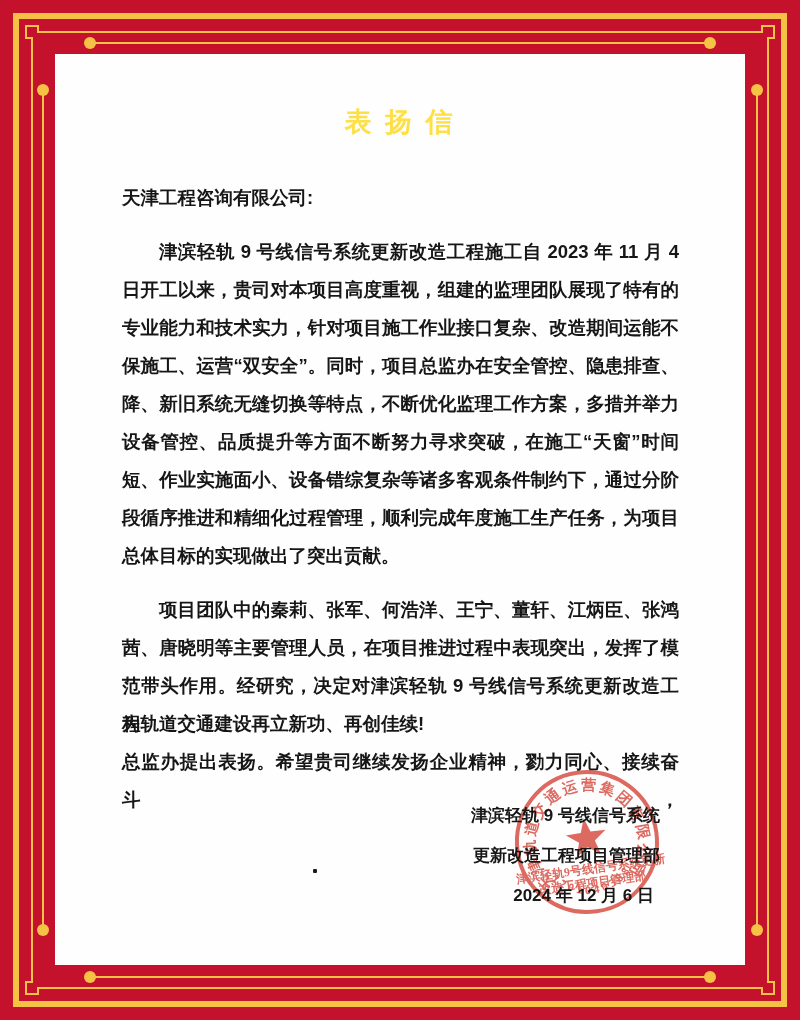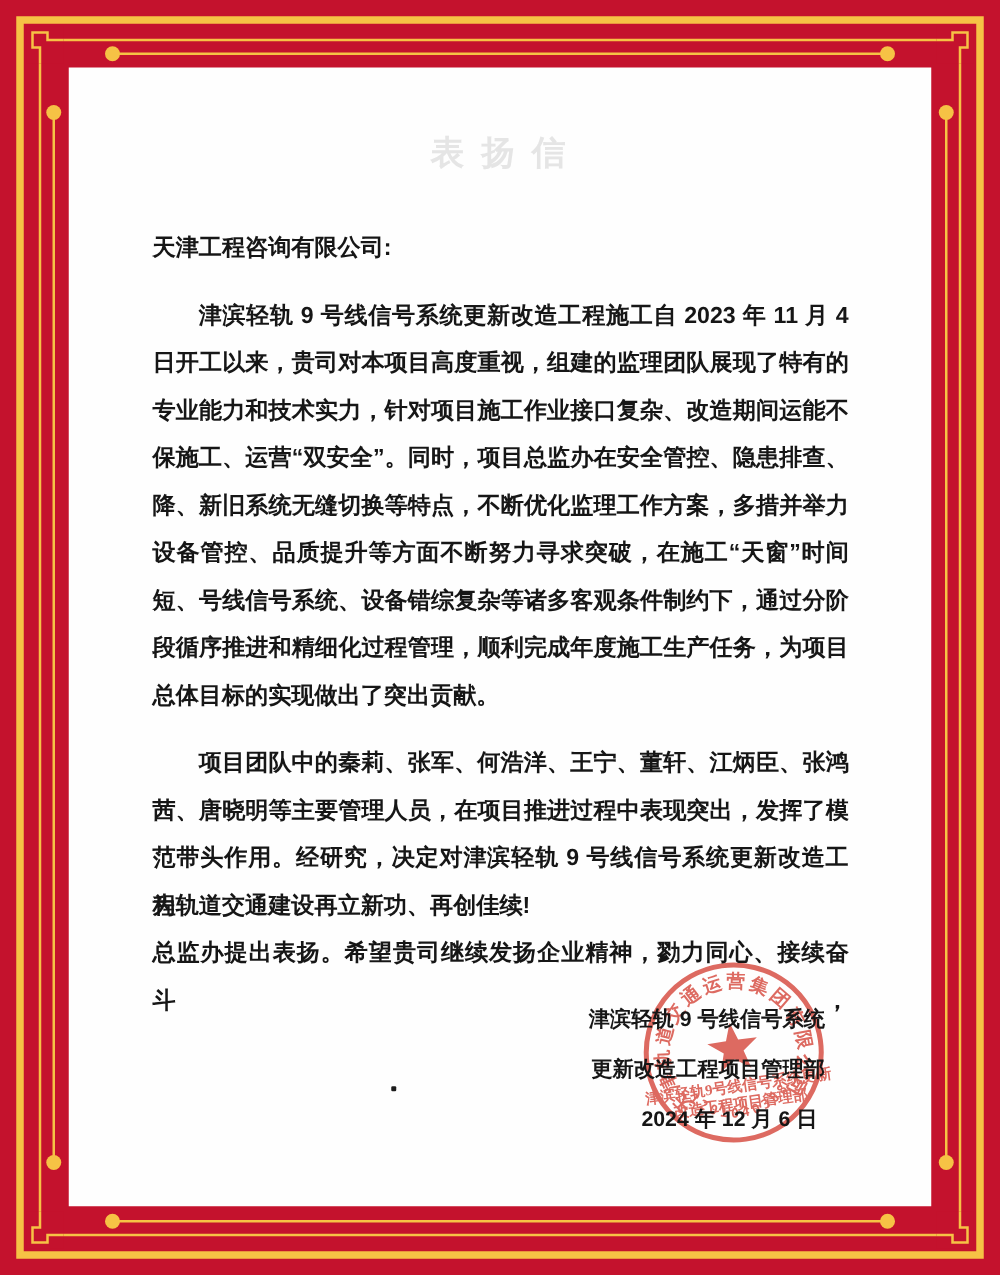--- a/index.html
+++ b/index.html
@@ -12,21 +12,21 @@
   .goldstripe{stroke:var(--gold,#F6C245);}
   .thinline{stroke:var(--gold,#F6C245);fill:none;}
   .golddot{fill:var(--gold,#F6C245);}
   .cornermask{fill:var(--red,#C4122D);stroke:none;}
   .paper{
     position:absolute;left:55px;top:54px;width:690px;height:911px;
     background:var(--paper,#FEFEFE);z-index:1;
   }
   .title{
     position:absolute;left:55px;top:104px;width:690px;height:36px;z-index:3;
-    text-align:center;font-size:27px;font-weight:700;color:#e5e5e5;
+    text-align:center;font-size:27px;font-weight:700;color:#fde047;
     letter-spacing:3px;line-height:36px;
   }
   .body-block{
     position:absolute;left:122px;top:179px;width:557px;z-index:3;
     font-size:18.5px;font-weight:700;color:#161616;
   }
   .line{height:38px;line-height:38px;white-space:nowrap;}
   .line.j{white-space:normal;text-align:justify;text-align-last:justify;}
   .line.ind{text-indent:2em;margin-top:16px;}
   .seal-wrap{position:absolute;left:492px;top:747px;z-index:2;opacity:.8;}
@@ -85,21 +85,21 @@
   <div class="title">表 扬 信</div>
 
   <div class="body-block">
     <div class="line">天津工程咨询有限公司:</div>
     <div class="line j ind">津滨轻轨 9 号线信号系统更新改造工程施工自 2023 年 11 月 4</div>
     <div class="line j">日开工以来，贵司对本项目高度重视，组建的监理团队展现了特有的</div>
     <div class="line j">专业能力和技术实力，针对项目施工作业接口复杂、改造期间运能不</div>
     <div class="line j">保施工、运营“双安全”。同时，项目总监办在安全管控、隐患排查、</div>
     <div class="line j">降、新旧系统无缝切换等特点，不断优化监理工作方案，多措并举力</div>
     <div class="line j">设备管控、品质提升等方面不断努力寻求突破，在施工“天窗”时间</div>
-    <div class="line j">短、号线信号系统、设备错综复杂等诸多客观条件制约下，通过分阶</div>
+    <div class="line j">短、作业实施面小、设备错综复杂等诸多客观条件制约下，通过分阶</div>
     <div class="line j">段循序推进和精细化过程管理，顺利完成年度施工生产任务，为项目</div>
     <div class="line">总体目标的实现做出了突出贡献。</div>
     <div class="line j ind">项目团队中的秦莉、张军、何浩洋、王宁、董轩、江炳臣、张鸿</div>
     <div class="line j">茜、唐晓明等主要管理人员，在项目推进过程中表现突出，发挥了模</div>
     <div class="line j">范带头作用。经研究，决定对津滨轻轨 9 号线信号系统更新改造工程</div>
     <div class="line">为轨道交通建设再立新功、再创佳续!</div>
     <div class="line j">总监办提出表扬。希望贵司继续发扬企业精神，勠力同心、接续奋斗，</div>
   </div>
 
   <div class="speck"></div>

